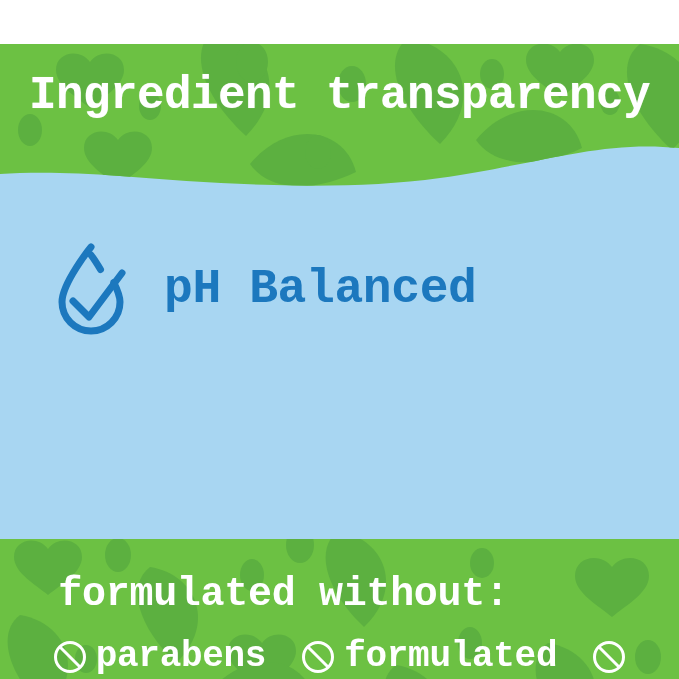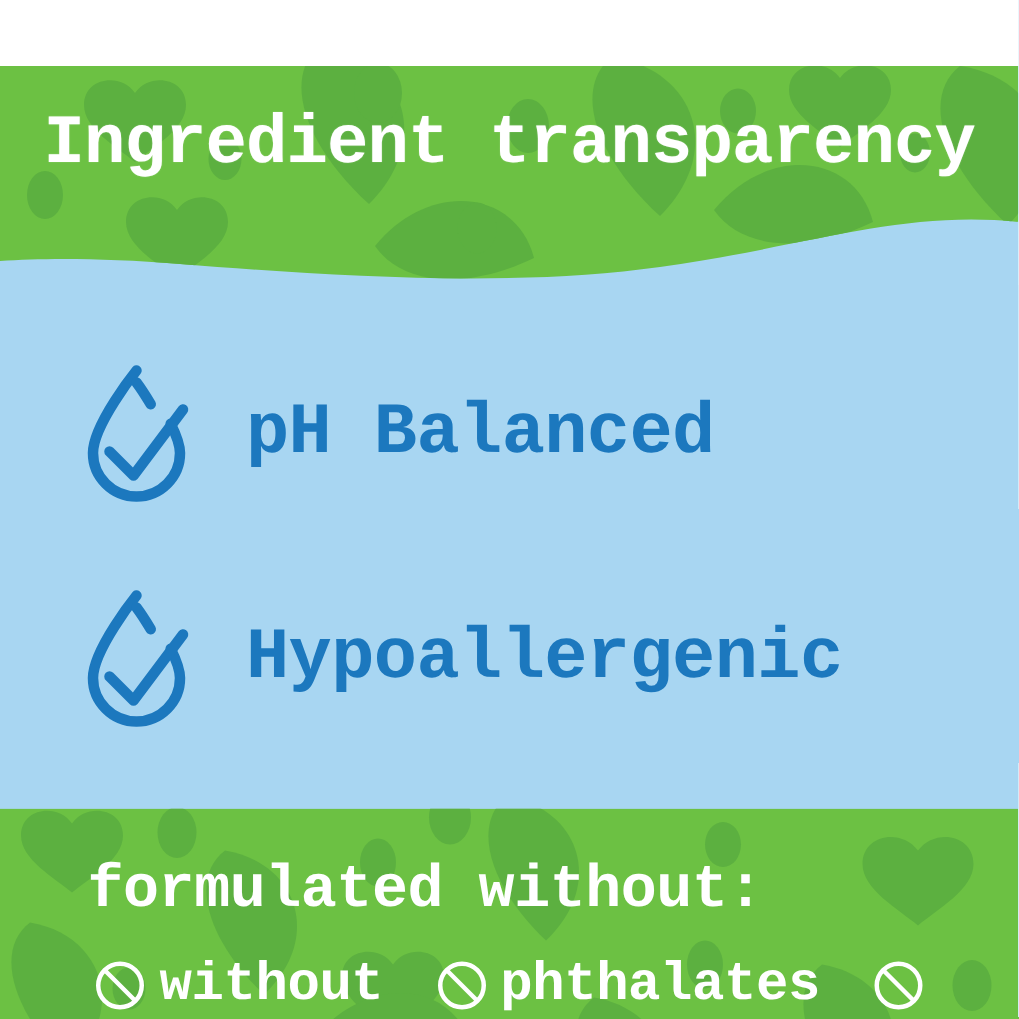--- a/index.html
+++ b/index.html
@@ -190,49 +190,41 @@
 
     <div class="feature-row">
       <svg class="feature-icon" viewBox="0 0 78 100">
         <path d="M39,8 C39,8 10,44 10,63 C10,79 23,92 39,92 C55,92 68,79 68,63 C68,58 65.5,51 61.8,43.5" fill="none" stroke="#1C78BE" stroke-width="7" stroke-linecap="round" stroke-linejoin="round"></path>
         <path d="M48.5,30.5 C45.5,25.5 42,20 39,16" fill="none" stroke="#1C78BE" stroke-width="7" stroke-linecap="round" stroke-linejoin="round"></path>
         <path d="M21,62 L37,78 L70,34" fill="none" stroke="#1C78BE" stroke-width="7" stroke-linecap="round" stroke-linejoin="round"></path>
       </svg>
       <div class="feature-label">pH Balanced</div>
     </div>
 
-    <div class="feature-row">
-      <svg class="feature-icon" viewBox="0 0 78 100">
-        <path d="M39,8 C39,8 10,44 10,63 C10,79 23,92 39,92 C55,92 68,79 68,63 C68,58 65.5,51 61.8,43.5" fill="none" stroke="#1C78BE" stroke-width="7" stroke-linecap="round" stroke-linejoin="round"></path>
-        <path d="M48.5,30.5 C45.5,25.5 42,20 39,16" fill="none" stroke="#1C78BE" stroke-width="7" stroke-linecap="round" stroke-linejoin="round"></path>
-        <path d="M21,62 L37,78 L70,34" fill="none" stroke="#1C78BE" stroke-width="7" stroke-linecap="round" stroke-linejoin="round"></path>
-      </svg>
-      <div class="feature-label">Hypoallergenic</div>
-    </div>
 
   </div>
 
   <div id="without-heading">formulated without:</div>
 
   <div id="without-list">
 
     <div class="without-item">
       <svg class="no-icon" viewBox="0 0 36 36">
         <circle cx="18" cy="18" r="14.5" fill="none" stroke="#ffffff" stroke-width="3"></circle>
         <line x1="8.5" y1="8.5" x2="27.5" y2="27.5" stroke="#ffffff" stroke-width="3" stroke-linecap="round"></line>
       </svg>
-      <div class="without-label">without</div>
+      <div class="without-label">parabens</div>
     </div>
 
     <div class="without-item">
       <svg class="no-icon" viewBox="0 0 36 36">
         <circle cx="18" cy="18" r="14.5" fill="none" stroke="#ffffff" stroke-width="3"></circle>
         <line x1="8.5" y1="8.5" x2="27.5" y2="27.5" stroke="#ffffff" stroke-width="3" stroke-linecap="round"></line>
       </svg>
-      <div class="without-label">phthalates</div>
+      <div class="without-label">formulated</div>
     </div>
 
     <div class="without-item">
       <svg class="no-icon" viewBox="0 0 36 36">
         <circle cx="18" cy="18" r="14.5" fill="none" stroke="#ffffff" stroke-width="3"></circle>
         <line x1="8.5" y1="8.5" x2="27.5" y2="27.5" stroke="#ffffff" stroke-width="3" stroke-linecap="round"></line>
       </svg>
     </div>
 
   </div>

